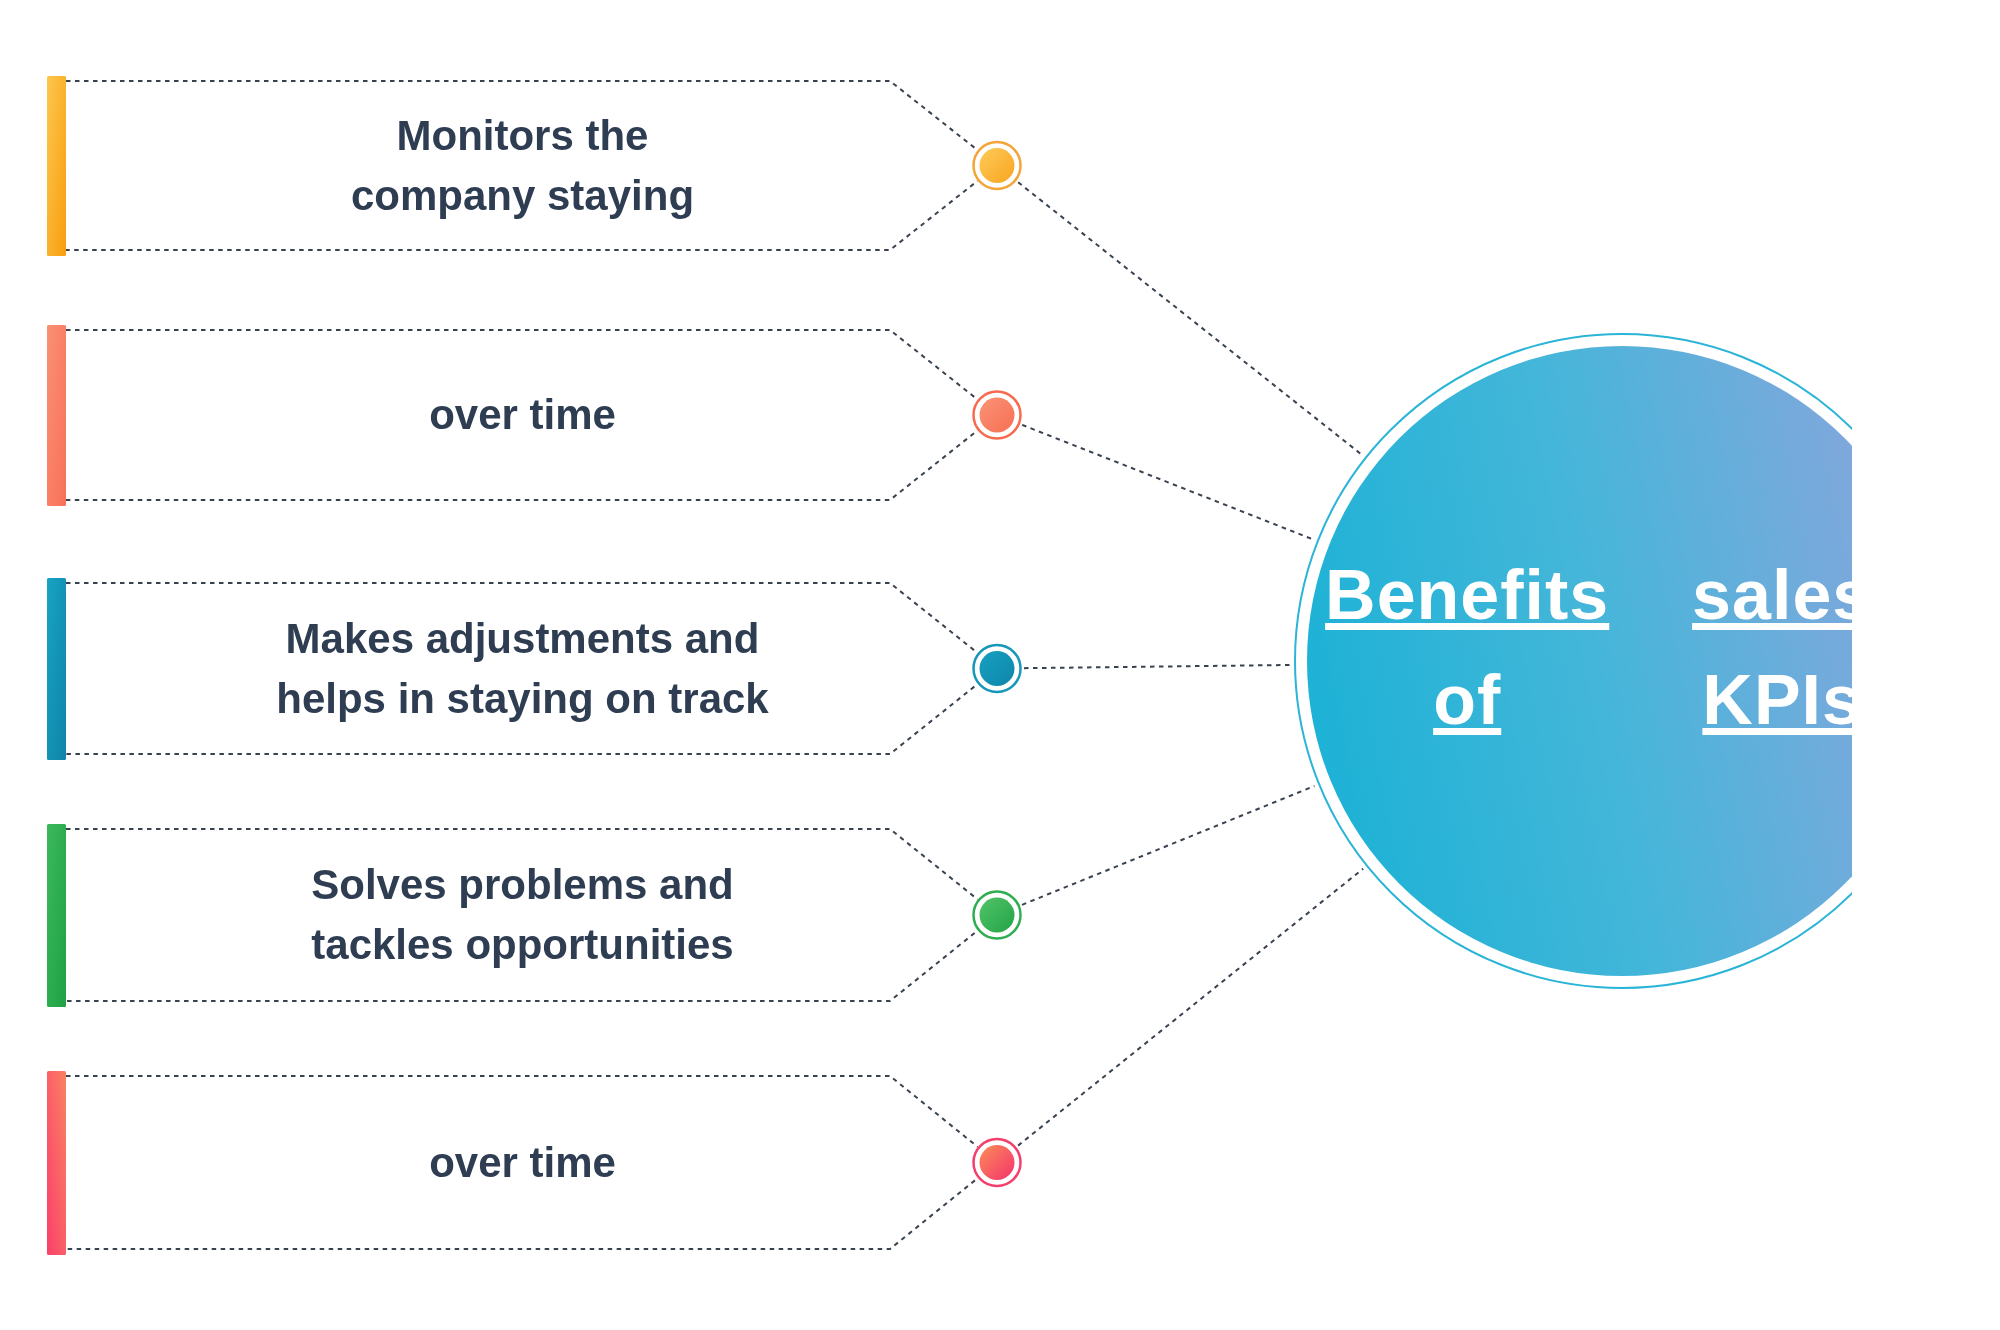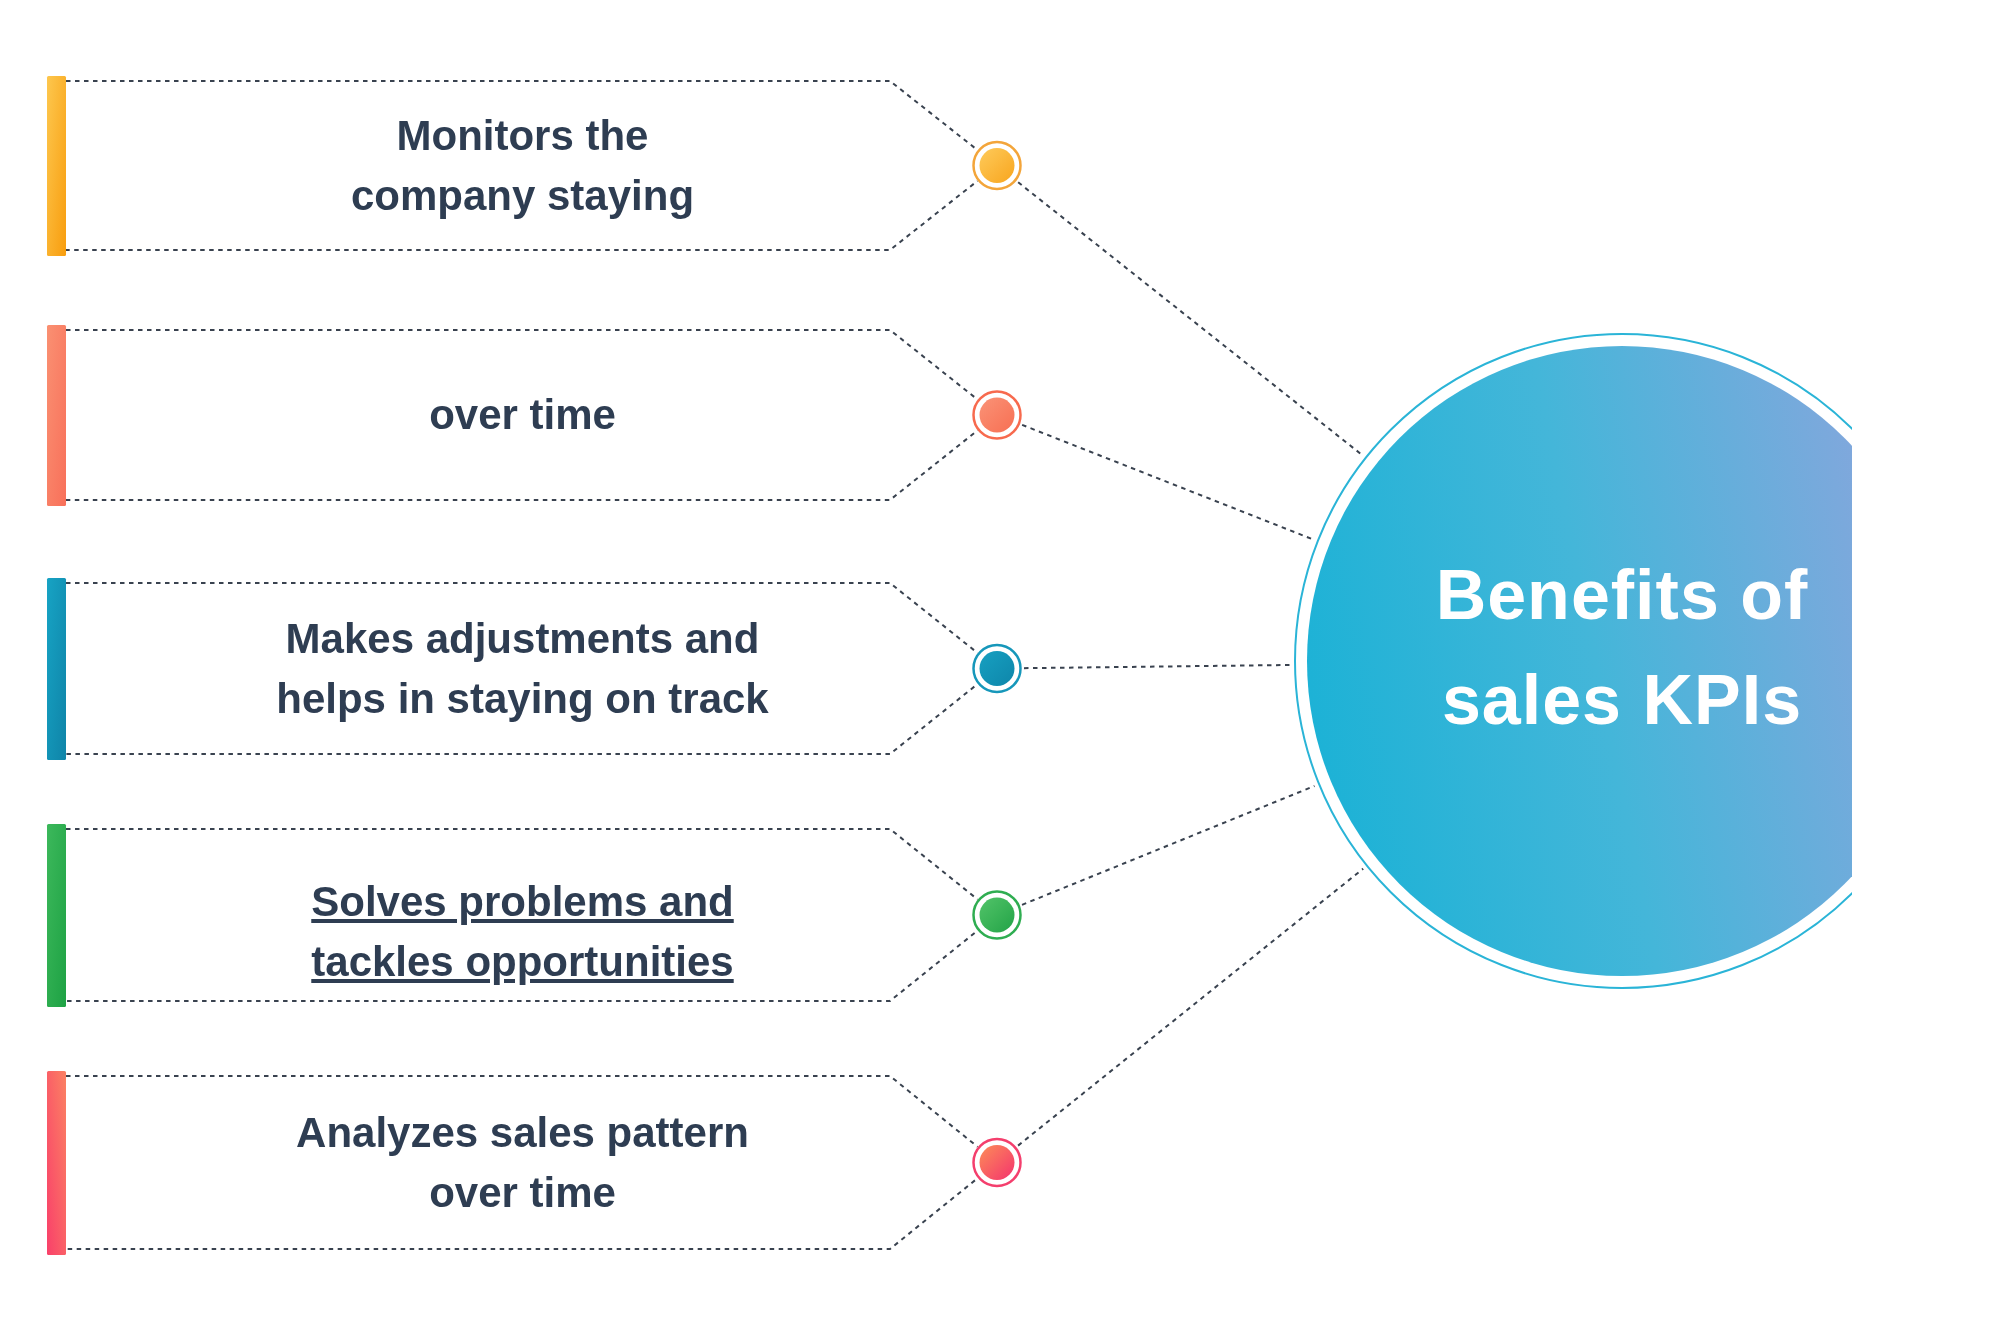--- a/index.html
+++ b/index.html
@@ -14,24 +14,25 @@
   .item-label{
     position:absolute;left:70px;width:905px;
     display:flex;flex-direction:column;align-items:center;justify-content:center;
     text-align:center;
     font-size:42px;font-weight:bold;line-height:1.42;
     color:#2e3d52;
   }
   .item-label span{display:block;}
   .circle-title{
     position:absolute;left:1307px;top:346px;width:630px;height:630px;
-    display:flex;flex-direction:column;align-items:center;justify-content:center;
+    display:flex;flex-direction:row;align-items:center;justify-content:center;
     text-align:center;padding-bottom:26px;box-sizing:border-box;
     font-size:70px;font-weight:bold;line-height:1.5;letter-spacing:1px;
     color:#ffffff;
+    text-decoration:underline;
   }
   .circle-title span{display:block;}
 </style>
 </head>
 <body>
 
 <div class="canvas">
 
   <svg class="layer" width="2000" height="1330" viewBox="0 0 2000 1330">
     <defs>
@@ -147,26 +148,25 @@
     <span>Monitors the</span>
     <span>company staying</span>
   </div>
   <div class="item-label" style="top:330px;height:170px;">
     <span>over time</span>
   </div>
   <div class="item-label" style="top:583px;height:171px;">
     <span>Makes adjustments and</span>
     <span>helps in staying on track</span>
   </div>
-  <div class="item-label" style="top:846px;height:172px;text-decoration:underline;">
+  <div class="item-label" style="top:829px;height:172px;">
     <span>Solves problems and</span>
     <span>tackles opportunities</span>
   </div>
   <div class="item-label" style="top:1076px;height:173px;">
-    <span>Analyzes sales pattern</span>
     <span>over time</span>
   </div>
 
   <div class="circle-title">
     <span>Benefits of</span>
     <span>sales KPIs</span>
   </div>
 
 </div>
 

